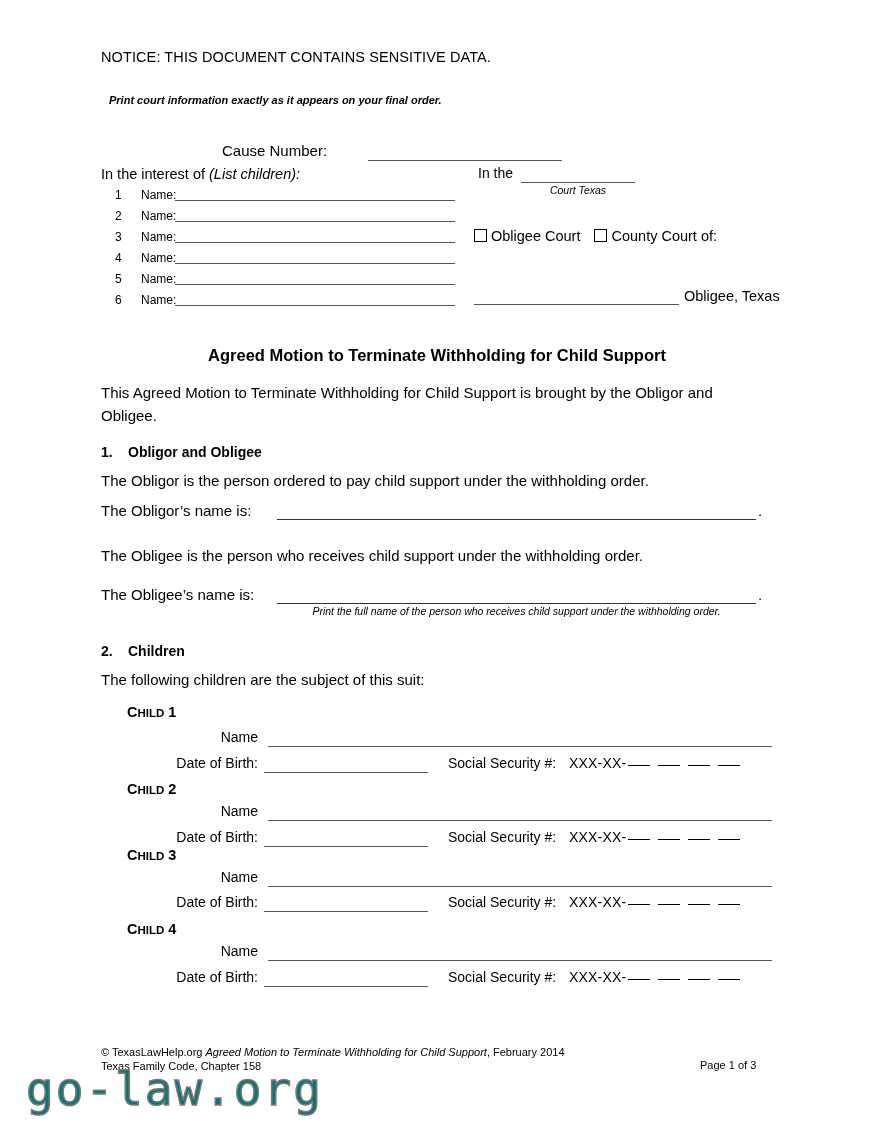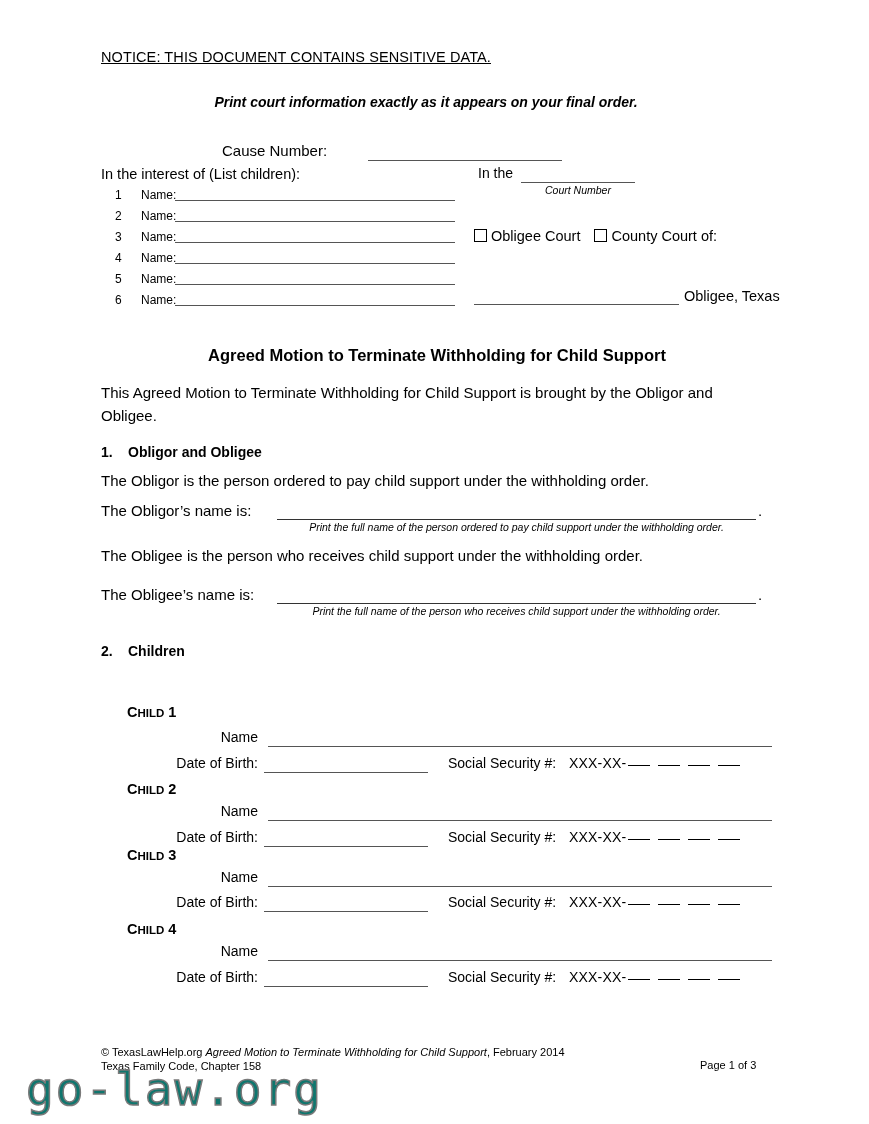--- a/index.html
+++ b/index.html
@@ -28,49 +28,48 @@
   .rule-dark { border-bottom: 1px solid #333333; }
   .italic { font-style: italic; }
   .nowrap { white-space: nowrap; }
 
   
   .notice {
     left: 101px;
     top: 49px;
     font-size: 14.5px;
     letter-spacing: .1px;
-    text-decoration: underline;
   }
   .print-instr {
-    left: 90px;
+    left: 109px;
     top: 94px;
     width: 672px;
-    text-align: center;
-    font-size: 14px;
+    text-align: left;
+    font-size: 11px;
     font-style: italic;
     font-weight: bold;
   }
 
   
   .cause-label {
     left: 222px;
     top: 142px;
     font-size: 15px;
   }
   .cause-line {
     left: 368px;
     top: 160px;
     width: 194px;
   }
   .interest-label {
     left: 101px;
     top: 166px;
     font-size: 14.5px;
   }
-  .interest-label .hint { }
+  .interest-label .hint { font-style: italic; }
 
   .name-row {
     left: 115px;
     font-size: 12px;
   }
   .name-row .num {
     display: inline-block;
     width: 26px;
   }
   .name-row .lbl {
@@ -285,21 +284,21 @@
   </div>
   <div class="abs rule name-rule" style="top:284px"></div>
 
   <div class="abs name-row" style="top:293px">
     <span class="num">6</span><span class="lbl">Name:</span>
   </div>
   <div class="abs rule name-rule" style="top:305px"></div>
 
   <div class="abs inthe">In the</div>
   <div class="abs rule inthe-line"></div>
-  <div class="abs court-number-cap">Court Number</div>
+  <div class="abs court-number-cap">Court Texas</div>
 
   <div class="abs court-type nowrap">
     <span class="cbox"></span><span>Obligee Court</span><span class="court-gap"></span><span class="cbox"></span><span>County Court of:</span>
   </div>
 
   <div class="abs rule county-line"></div>
   <div class="abs county-text">Obligee, Texas</div>
 
   <div class="abs doc-title">Agreed Motion to Terminate Withholding for Child Support</div>
 
@@ -307,32 +306,32 @@
 
   <div class="abs section-head" style="top:444px">
     <span class="sn">1.</span><span>Obligor and Obligee</span>
   </div>
 
   <div class="abs para" style="top:469px">The Obligor is the person ordered to pay child support under the withholding order.</div>
 
   <div class="abs fill-label" style="top:502px">The Obligor’s name is:</div>
   <div class="abs rule-dark fill-rule" style="top:519px"></div>
   <div class="abs fill-dot" style="top:502px">.</div>
-  <div class="abs fill-caption" style="top:521px">Print the full name of the person ordered to pay child support under the withholding order.</div>
 
   <div class="abs para" style="top:544px">The Obligee is the person who receives child support under the withholding order.</div>
 
   <div class="abs fill-label" style="top:586px">The Obligee’s name is:</div>
   <div class="abs rule-dark fill-rule" style="top:603px"></div>
   <div class="abs fill-dot" style="top:586px">.</div>
   <div class="abs fill-caption" style="top:605px">Print the full name of the person who receives child support under the withholding order.</div>
 
   <div class="abs section-head" style="top:643px">
     <span class="sn">2.</span><span>Children</span>
   </div>
+  <div class="abs para" style="top:668px">The following children are the subject of this suit:</div>
 
   <div class="abs child-head" style="top:704px">
     <span>C</span><span class="cap-small">HILD</span>&nbsp;<span>1</span>
   </div>
   <div class="abs row-label" style="top:729px">Name</div>
   <div class="abs rule name-fill" style="top:746px"></div>
   <div class="abs row-label" style="top:755px">Date of Birth:</div>
   <div class="abs rule dob-fill" style="top:772px"></div>
   <div class="abs ssn-label" style="top:755px">Social Security #:</div>
   <div class="abs ssn-val nowrap" style="top:755px">

